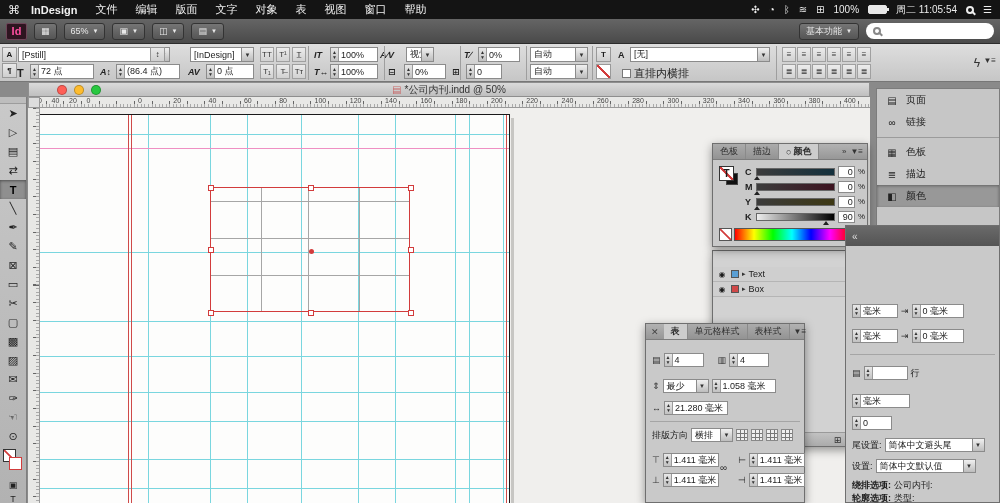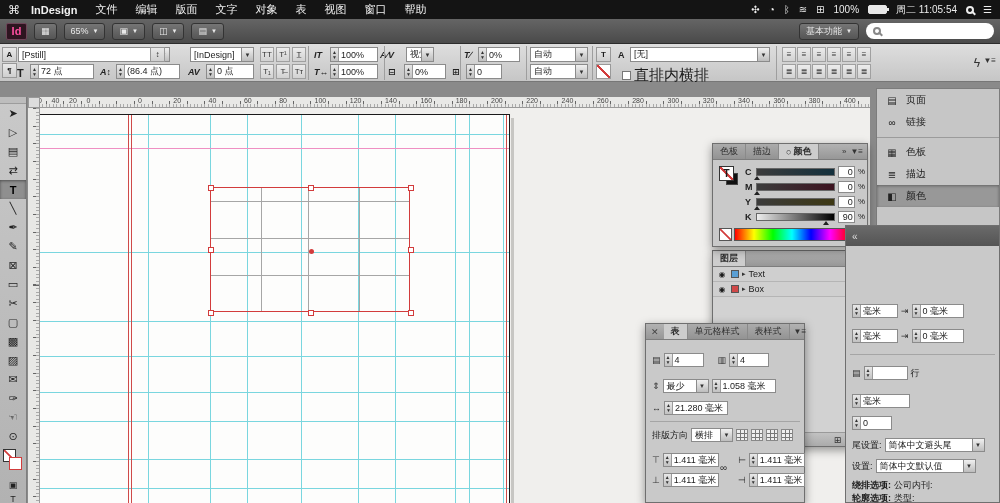--- a/index.html
+++ b/index.html
@@ -46,21 +46,21 @@
   display:flex;flex-direction:column;align-items:center;justify-content:center;font-size:5px;line-height:5px;color:#333;flex:none}
 .spin:before{content:"▲"}
 .spin:after{content:"▼"}
 .cic{position:absolute;font-size:9px;font-weight:bold;color:#222;font-style:italic;white-space:nowrap}
 .cicon-btn{position:absolute;width:15px;height:15px;border:1px solid #999;background:linear-gradient(#e9e9e9,#cfcfcf);
   display:inline-flex;align-items:center;justify-content:center;font-size:8px;font-weight:bold}
 .slashed{background:linear-gradient(to top right,transparent 44%,#d23c3c 46%,#d23c3c 54%,transparent 56%),#fff !important}
 .vsep{position:absolute;top:2px;width:1px;height:34px;background:#9e9e9e}
 .al{position:absolute;width:14px;height:15px;border:1px solid #a0a0a0;background:linear-gradient(#ececec,#d2d2d2);
   display:inline-flex;align-items:center;justify-content:center;font-size:8px;color:#333}
-.chk{position:absolute;display:inline-flex;align-items:center;gap:3px;font-size:15px}
+.chk{position:absolute;display:inline-flex;align-items:center;gap:3px;font-size:11px}
 .chk .box{width:9px;height:9px;border:1px solid #777;background:#fff}
 #quick-apply{position:absolute;right:20px;top:12px;font-size:12px;color:#333}
 #cp-menu{position:absolute;right:4px;top:12px;font-size:8px;color:#333}
 
 
 #titlebar{position:absolute;left:28px;top:82px;width:842px;height:15px;background:linear-gradient(#dadada,#bfbfbf);
   border:1px solid #8e8e8e;display:flex;align-items:center;z-index:2}
 .lights{display:flex;gap:7px;padding-left:28px;position:relative;z-index:3}
 .light{width:10px;height:10px;border-radius:50%;border:1px solid rgba(0,0,0,.25)}
 .l-red{background:#ff5f57}.l-yel{background:#febc2e}.l-grn{background:#28c840}
@@ -310,20 +310,28 @@
       </span>
 
     <span class="vsep" style="left:308px"></span><span class="vsep" style="left:384px"></span>
     <span class="vsep" style="left:460px"></span><span class="vsep" style="left:526px"></span>
     <span class="vsep" style="left:592px"></span><span class="vsep" style="left:776px"></span>
     <span id="align-icons"></span>
     <span id="quick-apply">ϟ</span>
     <span id="cp-menu">▼≡</span>
   <span class="al" style="left: 782px; top: 3px;">≡</span><span class="al" style="left: 782px; top: 20px;">≣</span><span class="al" style="left: 797px; top: 3px;">≡</span><span class="al" style="left: 797px; top: 20px;">≣</span><span class="al" style="left: 812px; top: 3px;">≡</span><span class="al" style="left: 812px; top: 20px;">≣</span><span class="al" style="left: 827px; top: 3px;">≡</span><span class="al" style="left: 827px; top: 20px;">≣</span><span class="al" style="left: 842px; top: 3px;">≡</span><span class="al" style="left: 842px; top: 20px;">≣</span><span class="al" style="left: 857px; top: 3px;">≡</span><span class="al" style="left: 857px; top: 20px;">≣</span></div>
 
+  <div id="titlebar">
+    <span class="lights">
+      <span class="light l-red"></span>
+      <span class="light l-yel"></span>
+      <span class="light l-grn"></span>
+    </span>
+    <span id="doc-title"><span class="dic">▤</span><span>*公司内刊.indd @ 50%</span></span>
+  </div>
   <div id="hruler">
       <span class="rl" style="left: 6px;">60</span>
       <span class="rl" style="left: 23.5px;">40</span>
       <span class="rl" style="left: 41px;">20</span>
       <span class="rl" style="left: 58.5px;">0</span>
       <span class="rl" style="left: 110px;">0</span>
       <span class="rl" style="left: 145.3px;">20</span>
       <span class="rl" style="left: 180.6px;">40</span>
       <span class="rl" style="left: 215.9px;">60</span>
       <span class="rl" style="left: 251.2px;">80</span>
@@ -476,26 +484,20 @@
       <span class="none-swatch"></span>
       <span class="spectrum"></span>
       <span class="bw">
           <span class="w"></span>
           <span class="b"></span>
         </span>
     </div>
   </div>
 
   <div class="panel" id="layers-panel">
-    <div class="ptabs">
-      <span class="ptab active">图层</span>
-      <span class="pright">
-          <span>▼≡</span>
-        </span>
-    </div>
     <div id="layer-rows">
         <div class="lrow">
           <span class="leye">◉</span>
           <span class="lchip" style="background: rgb(90, 159, 212);"></span>
           <span class="larr">▸</span>
           <span class="lname">Text</span>
           <span class="lbox"></span>
         </div>
         <div class="lrow">
           <span class="leye">◉</span>

